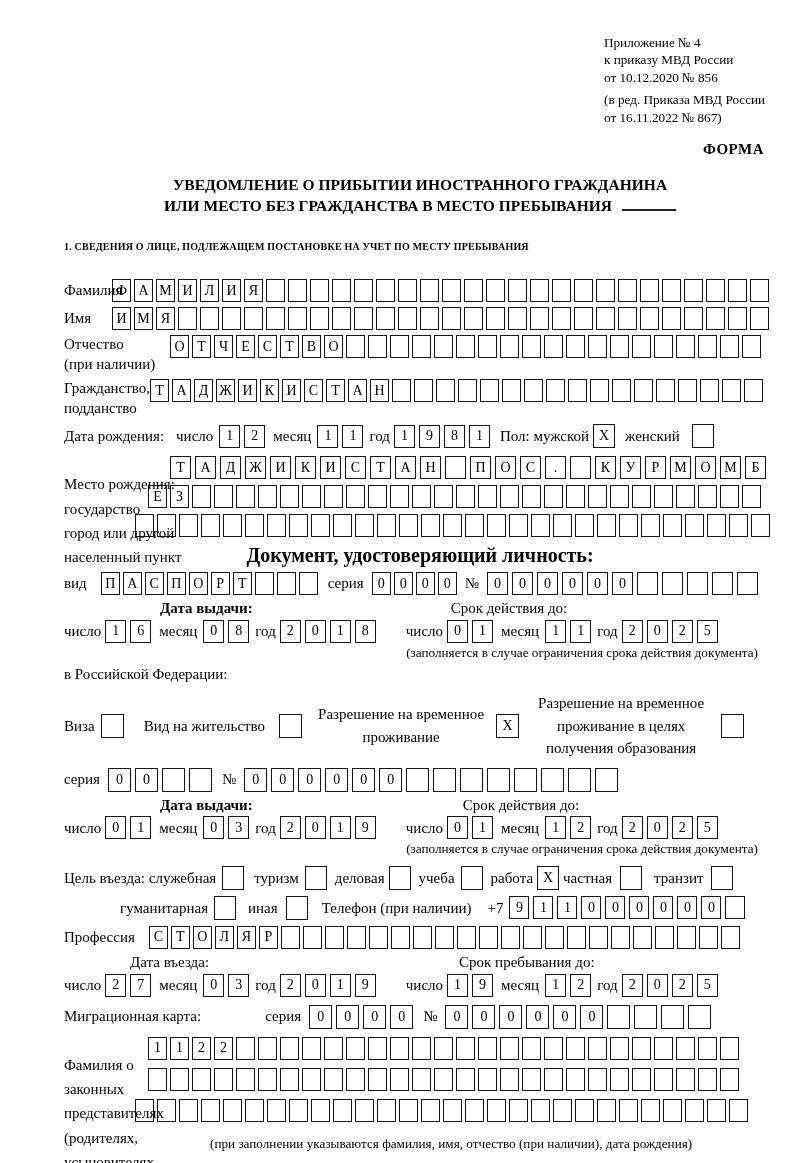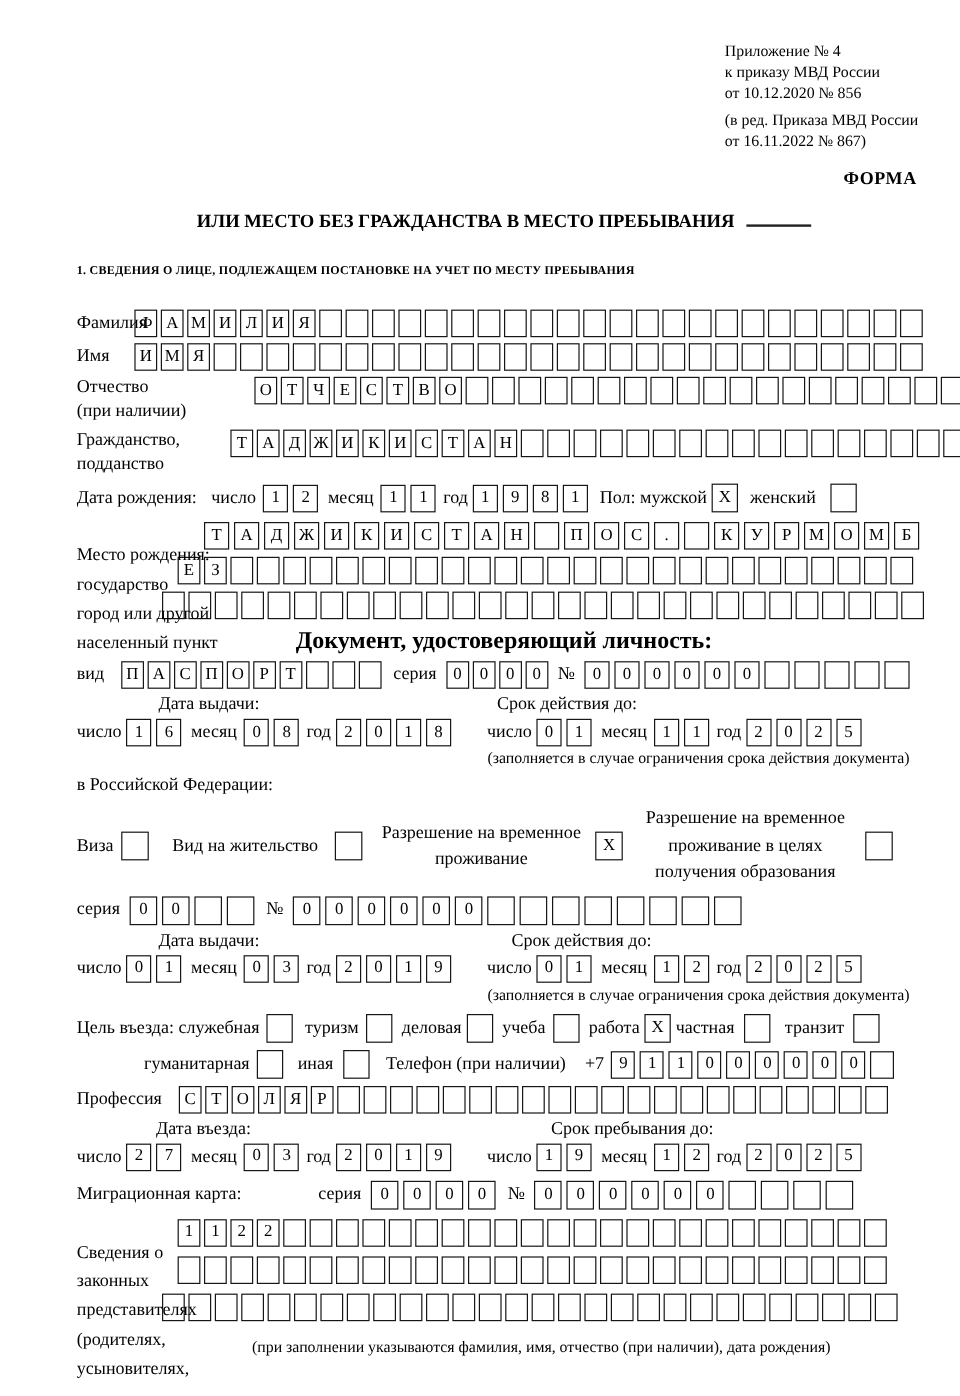--- a/index.html
+++ b/index.html
@@ -17,21 +17,21 @@
   .toprt .gap { margin-top:5px; }
   .forma { text-align:right; font-weight:bold; font-size:15px; margin:14px 12px 0 0; letter-spacing:.5px; }
 
   
   .title { text-align:center; font-weight:bold; font-size:15.5px; line-height:1.35; margin-top:16px; }
   .uline { display:inline-block; width:54px; border-bottom:2px solid #222; height:13px; margin-left:10px; }
   .sec { font-weight:bold; font-size:10px; margin-top:24px; letter-spacing:.2px; }
 
   
   .row { display:flex; align-items:center; margin-top:5px; }
-  .row.al-t { align-items:flex-start;gap:42px; }
+  .row.al-t { align-items:flex-start; }
   .lbl { flex:none; white-space:nowrap; }
   .lblblk { flex:none; line-height:1.3; }
   .lline { display:block; }
 
   
   .cells { display:flex; gap:3px; flex:none; }
   .cell { flex:none; width:19px; height:23px; border:1.6px solid #161616;
           display:flex; align-items:center; justify-content:center;
           font-size:14px; line-height:1; }
   .cells.w { gap:4px; } .cells.w .cell { width:21px; }
@@ -49,21 +49,21 @@
   .mt2{margin-top:2px;} .mt4{margin-top:4px;} .mt6{margin-top:6px;}
   .mt8{margin-top:8px;} .mt26{margin-top:26px;}
 
   
   .absrow { position:relative; margin-top:8px; }
   .abslbl { position:absolute; left:0; top:16px; line-height:1.62; }
   .iml106 { margin-left:106px; } .iml84 { margin-left:84px; } .iml71 { margin-left:71px; }
 
   .dochead { text-align:center; font-weight:bold; font-size:20px; margin-top:6px; }
   .heads { margin-top:4px; }
-  .heads .h1 { margin-left:68px; }
+  .heads .h1 { margin-left:96px;font-weight:bold; }
   .heads .h2p { margin-left:198px; }
   .heads .h2r { margin-left:210px; }
   .heads .hv { margin-left:66px; }
   .heads .h2v { margin-left:250px; }
   .note { font-size:13.2px; text-align:right; margin:2px 18px 0 0; }
   .plain { margin-top:8px; }
 
   .chkrow { display:flex; align-items:center; margin-top:8px; }
   .chkblk { flex:none; text-align:center; line-height:1.5; }
   .wb1 { width:170px; } .wb2 { width:180px; }
@@ -78,20 +78,21 @@
   <div class="toprt">
     <div>Приложение № 4</div>
     <div>к приказу МВД России</div>
     <div>от 10.12.2020 № 856</div>
     <div class="gap">(в ред. Приказа МВД России</div>
     <div>от 16.11.2022 № 867)</div>
   </div>
   <div class="forma">ФОРМА</div>
 
   <div class="title">
+    <div>УВЕДОМЛЕНИЕ О ПРИБЫТИИ ИНОСТРАННОГО ГРАЖДАНИНА</div>
     <div><span>ИЛИ МЕСТО БЕЗ ГРАЖДАНСТВА В МЕСТО ПРЕБЫВАНИЯ</span><span class="uline"></span></div>
   </div>
 
   <div class="sec">1. СВЕДЕНИЯ О ЛИЦЕ, ПОДЛЕЖАЩЕМ ПОСТАНОВКЕ НА УЧЕТ ПО МЕСТУ ПРЕБЫВАНИЯ</div>
 
   <div class="row mt26">
     <span class="lbl w48">Фамилия</span>
     <span class="cells">
         <span class="cell">Ф</span>
         <span class="cell">А</span>
@@ -692,21 +693,21 @@
         <span class="cell">0</span>
         <span class="cell"></span>
         <span class="cell"></span>
         <span class="cell"></span>
         <span class="cell"></span>
       </span>
   </div>
 
   <div class="absrow">
     <div class="abslbl">
-      <span class="lline">Сведения о</span>
+      <span class="lline">Фамилия о</span>
       <span class="lline">законных</span>
       <span class="lline">представителях</span>
       <span class="lline">(родителях,</span>
       <span class="lline">усыновителях,</span>
 
     </div>
     <div class="cells iml84">
         <span class="cell">1</span>
         <span class="cell">1</span>
         <span class="cell">2</span>

